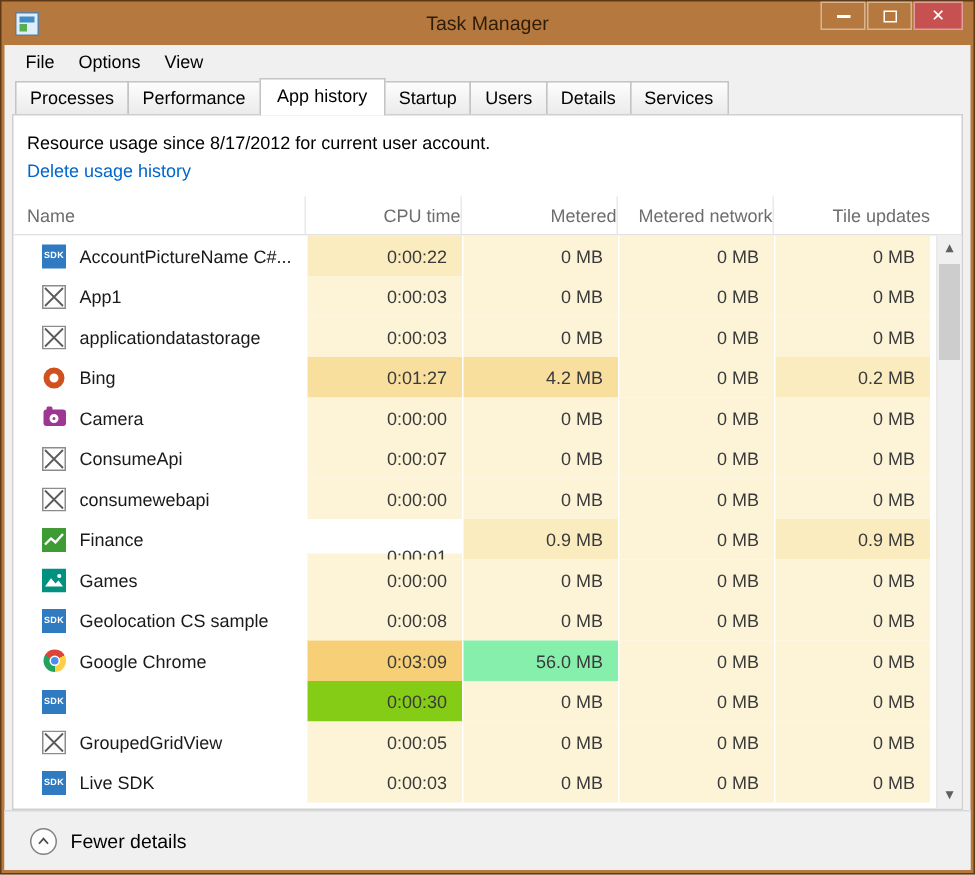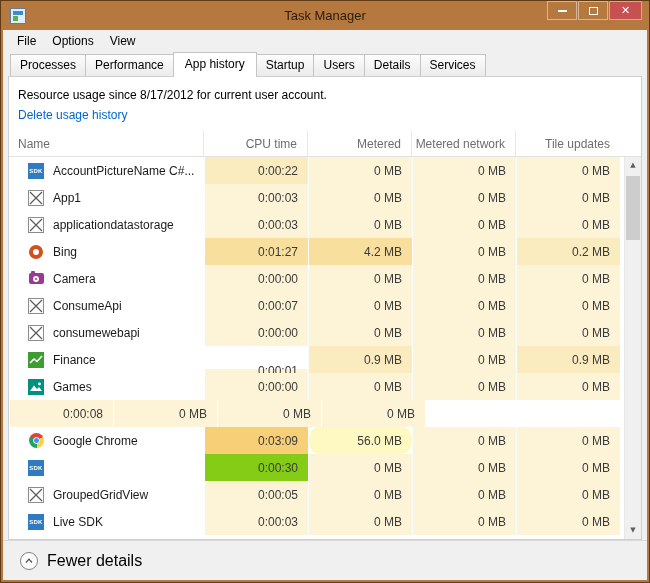--- a/index.html
+++ b/index.html
@@ -39,21 +39,21 @@
 
   .info{padding:11px 10px 8px 9px;}
   .usage-text{font-size:12px;color:#000;margin:0 0 3px;}
   .delete-link{font-size:12px;color:#0066cc;text-decoration:none;display:inline-block;}
 
   
   .table{flex:1;min-height:0;display:flex;flex-direction:column;position:relative;}
   .thead{flex:0 0 26px;display:flex;border-bottom:1px solid #e2e2e2;align-items:stretch;padding-right:17px;}
   .th{font-size:12px;color:#6d6d6d;display:flex;align-items:center;border-right:1px solid #e8e8e8;}
   .th.left{justify-content:flex-start;padding-left:9px;}
-  .th.right{justify-content:flex-end;padding-right:10px;}
+  .th.right{justify-content:flex-end;}
   .th:last-child{border-right:none;}
   .col-name{width:195px;flex:0 0 195px;}
   .col-val{width:104px;flex:0 0 104px;}
 
   .tbody{flex:1;min-height:0;overflow:hidden;padding-right:17px;text-align:right;}
   .row{display:flex;height:27px;align-items:stretch;}
   .cell{display:flex;align-items:center;font-size:12px;}
   .name-cell{width:195px;flex:0 0 195px;padding-left:19px;color:#1a1a1a;gap:9px;background:#fff;overflow:hidden;white-space:nowrap;}
   .val-cell{width:104px;flex:0 0 104px;justify-content:flex-end;padding-right:10px;color:#3a3a3a;border-left:1px solid #fff;}
 
@@ -77,21 +77,21 @@
   .scroll-arrow{height:17px;flex:0 0 17px;display:flex;align-items:center;justify-content:center;
     color:#606060;font-size:7px;line-height:1;font-family:"DejaVu Sans",sans-serif;}
   .scroll-track{flex:1;position:relative;}
   .scroll-thumb{position:absolute;top:2px;left:1px;right:1px;height:64px;background:#cdcdcd;}
 
   
   .footer{flex:0 0 40px;height:40px;border-top:1px solid #d9d9d9;background:#f0f0f0;
     display:flex;align-items:center;padding-left:13px;}
   .fewer-btn{display:flex;align-items:center;gap:9px;background:transparent;border:none;padding:4px 8px 4px 4px;font-family:inherit;}
   .chev-circle{width:18px;height:18px;border:1px solid #838383;border-radius:50%;display:flex;align-items:center;justify-content:center;background:#fdfdfd;}
-  .fewer-label{font-size:16px;color:#000;text-align:right;}
+  .fewer-label{font-size:13px;color:#000;text-align:right;}
 </style>
 </head>
 <body>
 
 <div class="window">
 
   <div class="titlebar">
     <span class="app-icon"></span>
     <span class="title">Task Manager</span>
     <div class="win-controls">
@@ -263,36 +263,42 @@
                   </svg>
                 </span>
                 <span>Games</span>
               </div>
               <div class="cell val-cell" style="background: rgb(253, 244, 215);">0:00:00</div>
               <div class="cell val-cell" style="background: rgb(253, 244, 215);">0 MB</div>
               <div class="cell val-cell" style="background: rgb(253, 244, 215);">0 MB</div>
               <div class="cell val-cell" style="background: rgb(253, 244, 215);">0 MB</div>
             </div>
             <div class="row">
+              <div class="cell name-cell">
+                <span class="appicon">
+                  <span class="sdk-box">SDK</span>
+                </span>
+                <span>Geolocation CS sample</span>
+              </div>
               <div class="cell val-cell" style="background: rgb(253, 244, 215);">0:00:08</div>
               <div class="cell val-cell" style="background: rgb(253, 244, 215);">0 MB</div>
               <div class="cell val-cell" style="background: rgb(253, 244, 215);">0 MB</div>
               <div class="cell val-cell" style="background: rgb(253, 244, 215);">0 MB</div>
             </div>
             <div class="row">
               <div class="cell name-cell">
                 <span class="appicon">
                   <span class="chrome-outer">
                     <span class="chrome-hub"></span>
                   </span>
                 </span>
                 <span>Google Chrome</span>
               </div>
               <div class="cell val-cell" style="background: rgb(246, 207, 119);">0:03:09</div>
-              <div class="cell val-cell" style="background: #fef9c3; border-radius: 11px;">56.0 MB</div>
+              <div class="cell val-cell" style="background: #86efac;">56.0 MB</div>
               <div class="cell val-cell" style="background: rgb(253, 244, 215);">0 MB</div>
               <div class="cell val-cell" style="background: rgb(253, 244, 215);">0 MB</div>
             </div>
             <div class="row">
               <div class="cell name-cell">
                 <span class="appicon">
                   <span class="sdk-box">SDK</span>
                 </span>
               </div>
               <div class="cell val-cell" style="background: #84cc16;">0:00:30</div>

